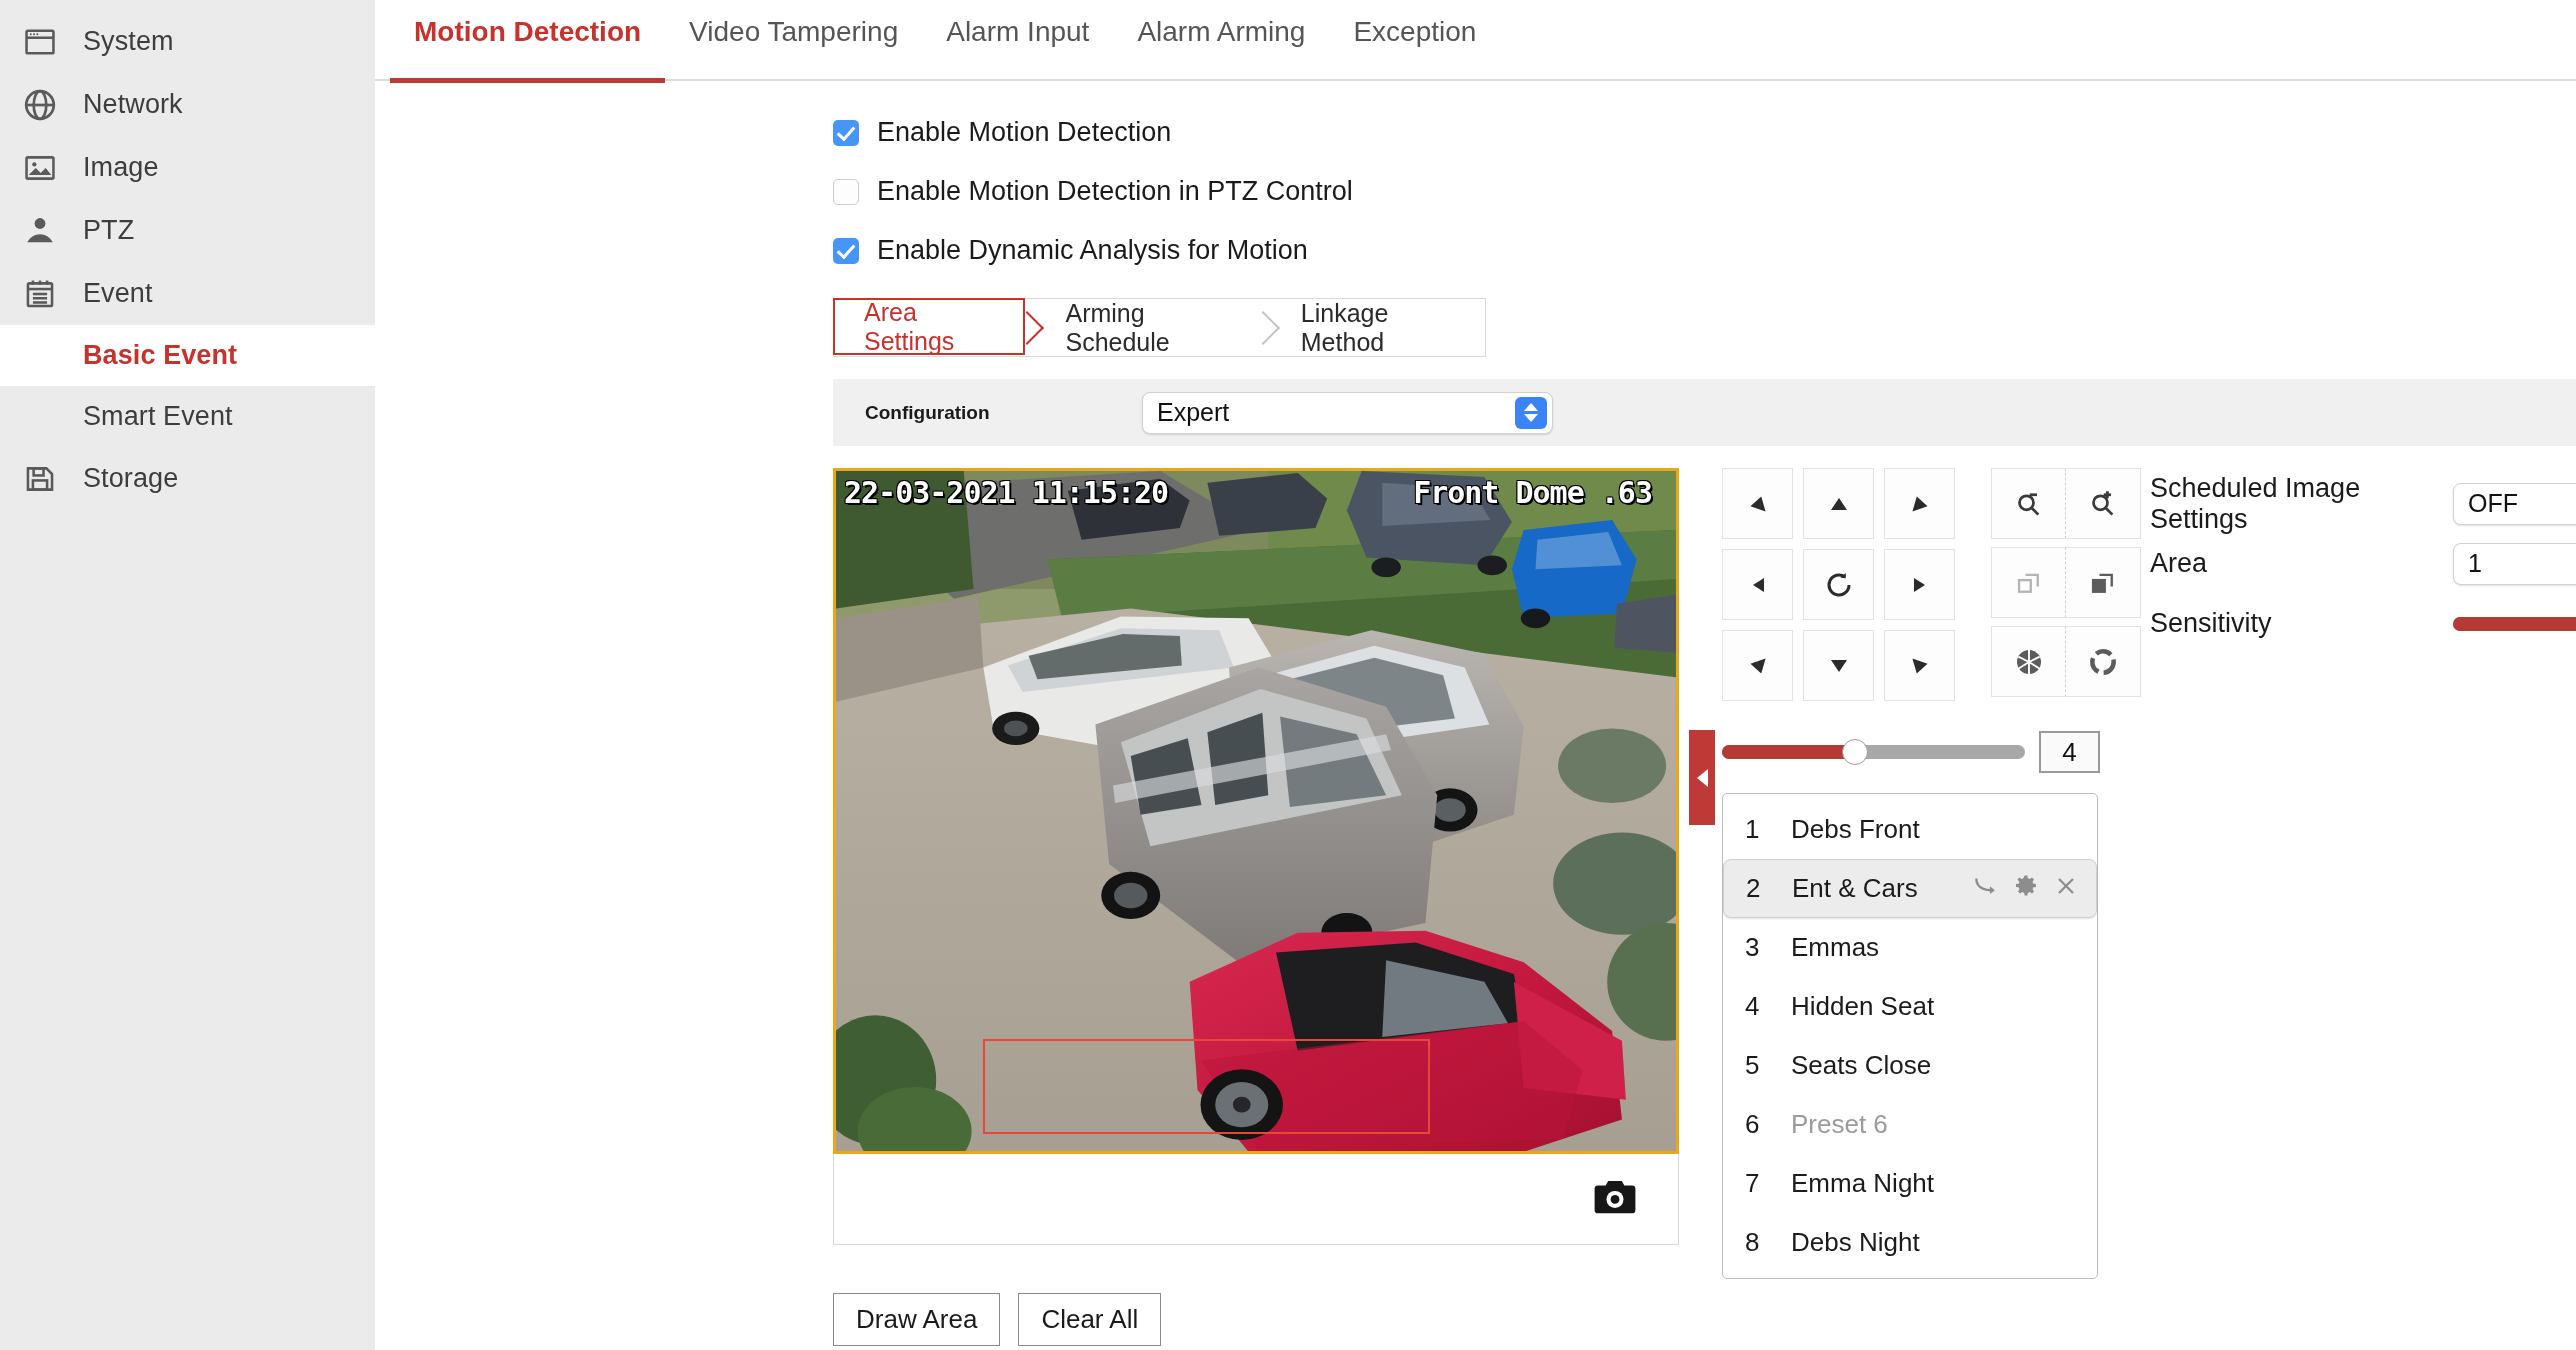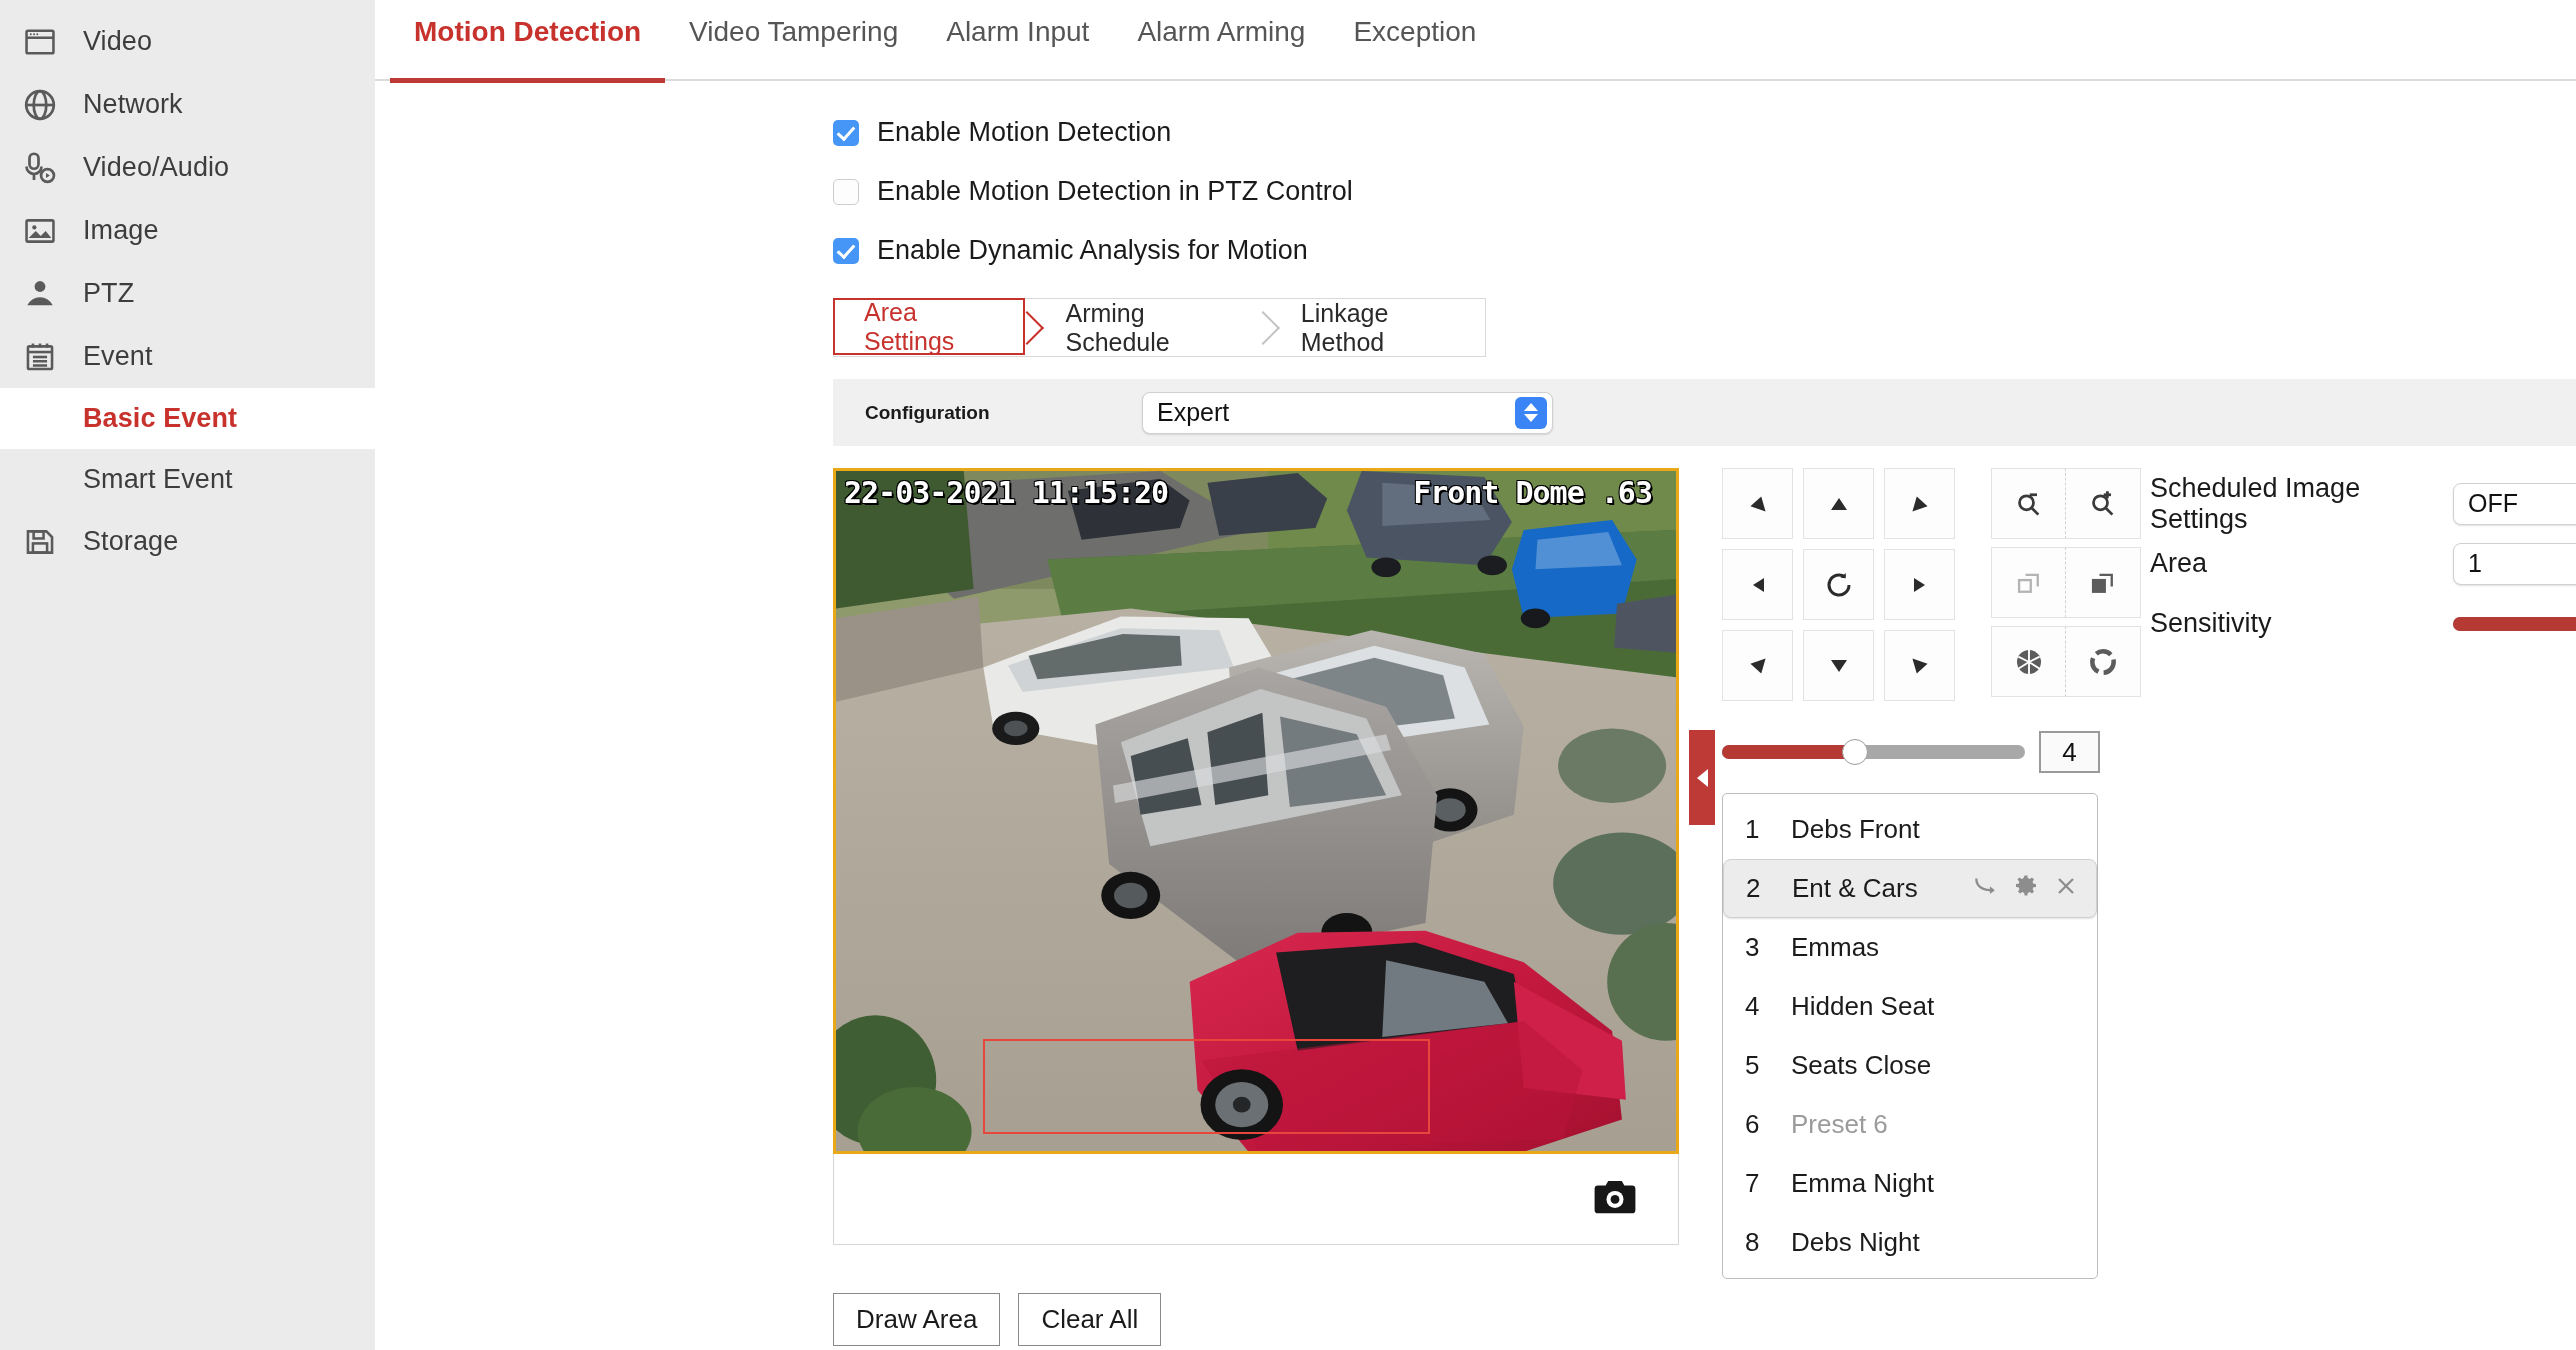--- a/index.html
+++ b/index.html
@@ -423,46 +423,34 @@
     <div class="nav-item">
       <span class="nav-icon">
         <svg width="34" height="34" viewBox="0 0 24 24" fill="none" stroke="currentColor" stroke-width="1.8">
           <rect x="2.5" y="4" width="19" height="16" rx="1"></rect>
             <line x1="2.5" y1="9" x2="21.5" y2="9"></line>
           <circle cx="5.5" cy="6.5" r="0.7" fill="currentColor" stroke="none"></circle>
           <circle cx="7.8" cy="6.5" r="0.7" fill="currentColor" stroke="none"></circle>
           <circle cx="10.1" cy="6.5" r="0.7" fill="currentColor" stroke="none"></circle>
         </svg>
       </span>
-      <span class="nav-label">Video</span>
+      <span class="nav-label">System</span>
     </div>
 
     <div class="nav-item">
       <span class="nav-icon">
         <svg width="36" height="36" viewBox="0 0 24 24" fill="none" stroke="currentColor" stroke-width="1.8">
           <circle cx="12" cy="12" r="9.2"></circle>
           <ellipse cx="12" cy="12" rx="4.2" ry="9.2"></ellipse>
           <line x1="3" y1="12" x2="21" y2="12"></line>
         </svg>
       </span>
       <span class="nav-label">Network</span>
     </div>
 
-    <div class="nav-item">
-      <span class="nav-icon">
-        <svg width="36" height="36" viewBox="0 0 24 24" fill="none" stroke="currentColor" stroke-width="1.8">
-          <rect x="5" y="2.5" width="6" height="10" rx="3"></rect>
-          <path d="M3 11a5 5 0 0 0 10 0"></path>
-          <line x1="8" y1="16" x2="8" y2="20"></line>
-          <circle cx="17" cy="17" r="4.3"></circle>
-          <path d="M16 15.3l2.6 1.7-2.6 1.7z" fill="currentColor" stroke="none"></path>
-        </svg>
-      </span>
-      <span class="nav-label">Video/Audio</span>
-    </div>
 
     <div class="nav-item">
       <span class="nav-icon">
         <svg width="34" height="34" viewBox="0 0 24 24" fill="none" stroke="currentColor" stroke-width="1.8">
           <rect x="2.5" y="4.5" width="19" height="15" rx="1"></rect>
           <circle cx="8" cy="9.5" r="1.5" fill="currentColor" stroke="none"></circle>
           <path d="M4 17l5-5 3.5 3.5L16 12l4 5z" fill="currentColor" stroke="none"></path>
         </svg>
       </span>
       <span class="nav-label">Image</span>

